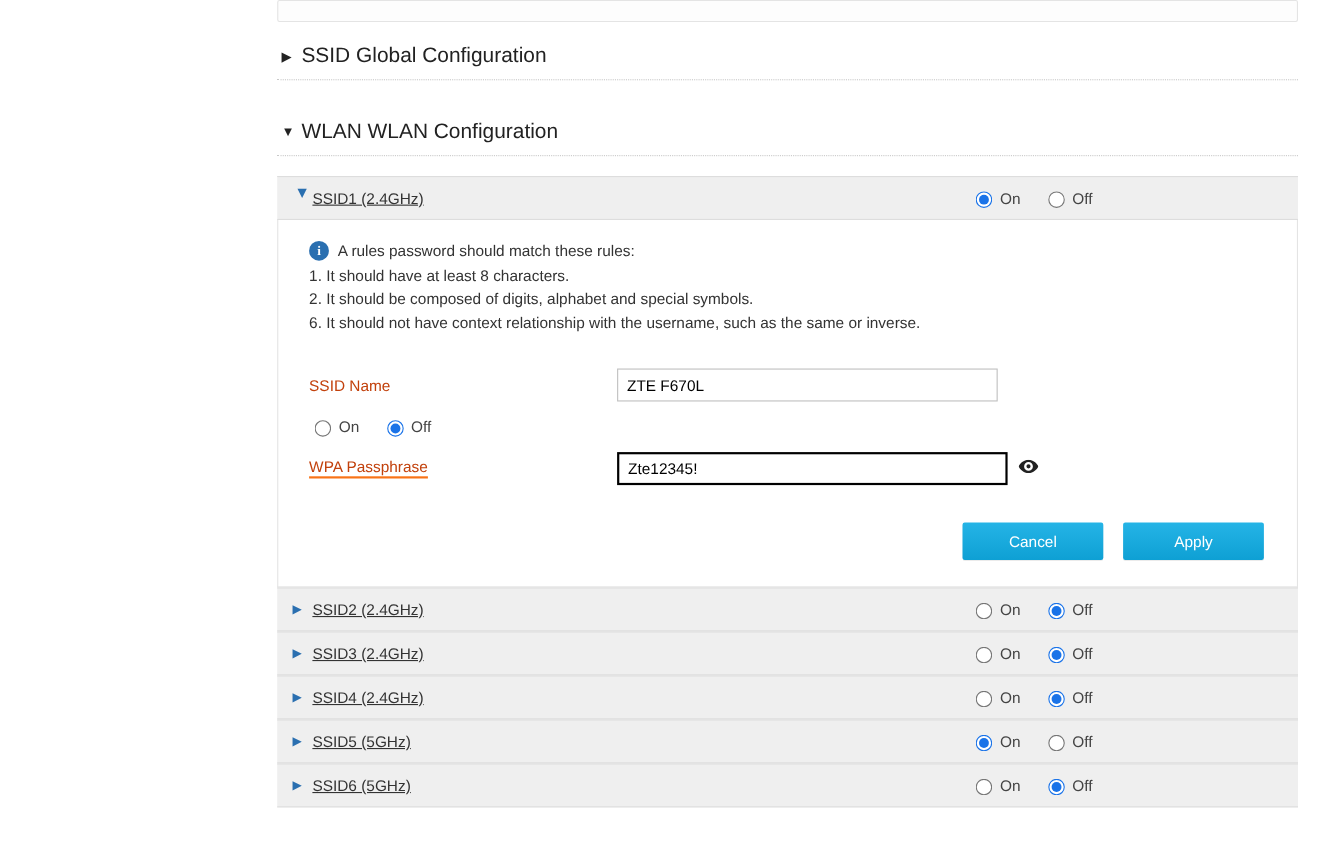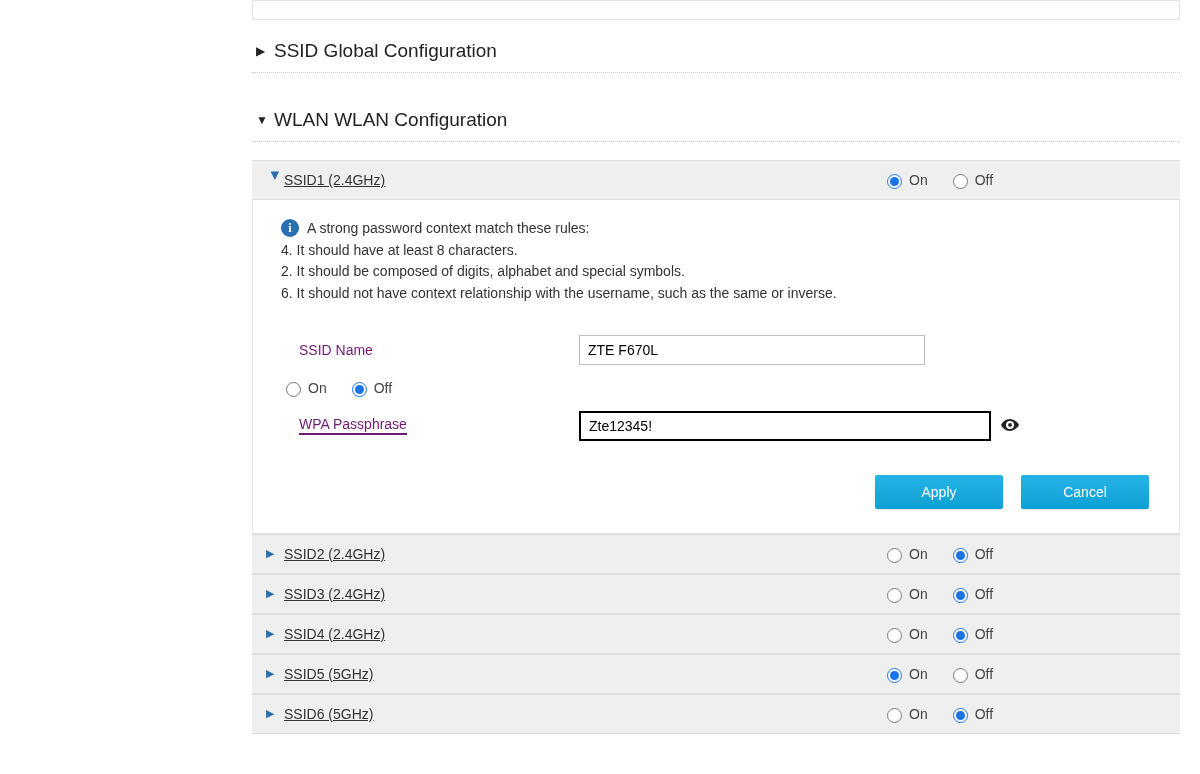--- a/index.html
+++ b/index.html
@@ -136,40 +136,39 @@
     margin-top: 30px;
   }
   .form-row {
     display: flex;
     align-items: center;
     margin-bottom: 14px;
     position: relative;
   }
   .form-label {
     width: 280px;
-    color: #701a75;
-    font-size: 14px;
-    margin-left: 18px;
+    color: #c2410c;
+    font-size: 14px;
   }
   .red-underline {
-    border-bottom: 2px solid #701a75;
+    border-bottom: 2px solid #f97316;
     padding-bottom: 1px;
     display: inline-block;
   }
   .text-input, .select-input {
     width: 346px;
     height: 30px;
     border: 1px solid #bfbfbf;
     padding: 0 8px;
     font-size: 14px;
     background: #fff;
     box-sizing: border-box;
   }
   .pass-input {
-    width: 412px;
+    width: 355px;
     height: 30px;
     border: 2px solid #000;
     padding: 0 8px;
     font-size: 14px;
     background: #fff;
     box-sizing: border-box;
   }
   .select-input {
     appearance: auto;
   }
@@ -248,23 +247,23 @@
         <label>
           <input type="radio" name="ssid1en" style="">
           <span>Off</span>
         </label>
       </div>
     </div>
 
     <div class="ssid-panel">
       <div class="info-line first">
         <span class="info-icon">i</span>
-        <span>A strong password context match these rules:</span>
-      </div>
-      <div class="info-line">4. It should have at least 8 characters.</div>
+        <span>A rules password should match these rules:</span>
+      </div>
+      <div class="info-line">1. It should have at least 8 characters.</div>
       <div class="info-line">2. It should be composed of digits, alphabet and special symbols.</div>
       <div class="info-line">6. It should not have context relationship with the username, such as the same or inverse.</div>
 
       <div class="form-grid">
 
         <div class="form-row">
           <div class="form-label">SSID Name</div>
           <input class="text-input" type="text" value="ZTE F670L" style="">
         </div>
 
@@ -289,22 +288,22 @@
           <input class="pass-input" type="text" value="Zte12345!" style="">
           <span class="eye-icon">
             <svg width="18" height="12" viewBox="0 0 18 12">
               <path d="M9 0C4.5 0 1.2 3.6 0 6c1.2 2.4 4.5 6 9 6s7.8-3.6 9-6c-1.2-2.4-4.5-6-9-6zm0 10a4 4 0 110-8 4 4 0 010 8zm0-2.2A1.8 1.8 0 109 4a1.8 1.8 0 000 3.8z" fill="#222"></path>
             </svg>
           </span>
         </div>
       </div>
 
       <div class="button-row">
+        <button class="btn">Cancel</button>
         <button class="btn">Apply</button>
-        <button class="btn">Cancel</button>
       </div>
     </div>
 
     <div id="other-ssids">
         <div class="ssid-bar" style="position: relative;">
           <span class="tri">▶</span>
           <span class="ssid-label">SSID2 (2.4GHz)</span>
           <div class="ssid-radio-group">
             <label>
               <input type="radio" name="ssid2en" style="">

